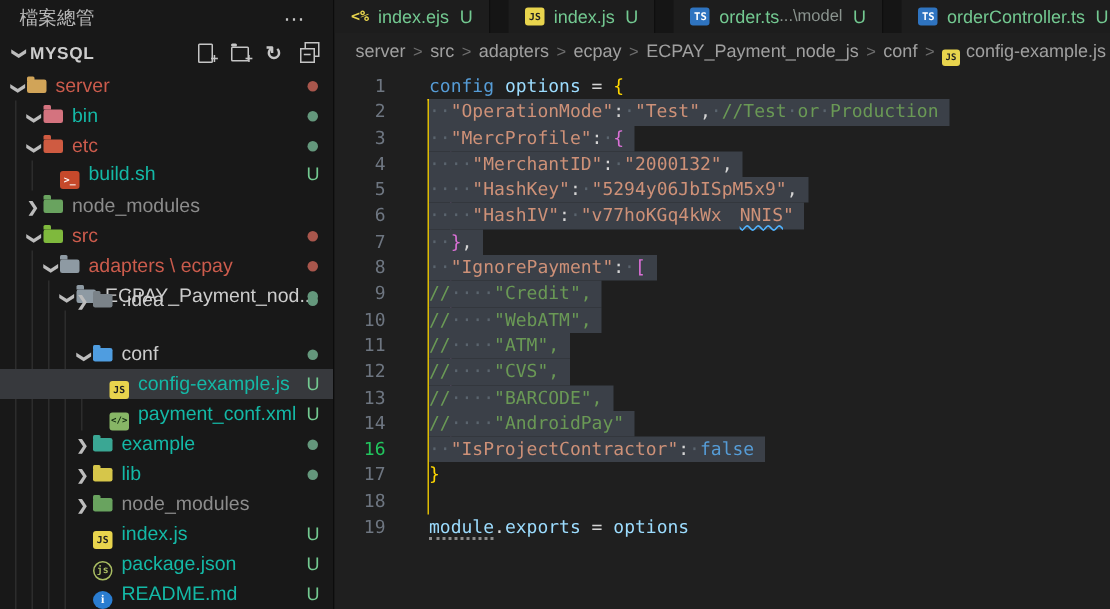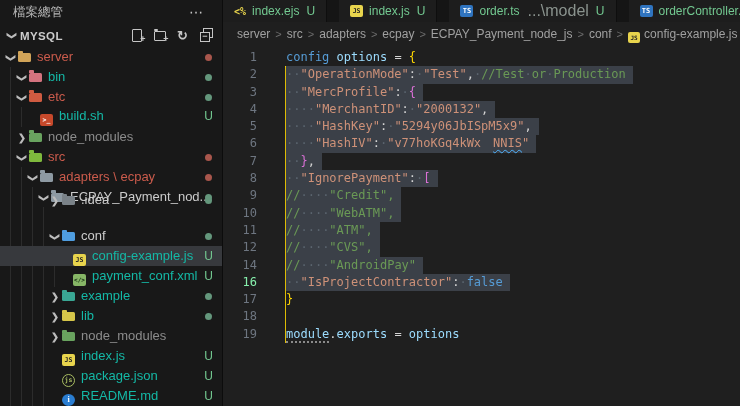--- a/index.html
+++ b/index.html
@@ -45,41 +45,41 @@
   .badge{position:absolute;right:9px;top:0;font-size:12px;color:#73c991;}
   .dot{position:absolute;right:10px;top:7px;width:7px;height:7px;border-radius:50%;}
   .dot-red{background:#a8564c;} .dot-green{background:#64977c;}
 
   
   .editor{position:absolute;left:223px;top:0;right:0;bottom:0;background:#1f1f1f;}
   .tabstrip{position:absolute;left:0;top:0;right:0;height:22px;background:#151515;display:flex;}
   .tab{display:flex;align-items:center;padding:0 11px;margin-right:12px;background:#1d1d1d;border-right:1px solid #0e0e0e;
     font-size:12px;cursor:pointer;white-space:nowrap;}
   .tab .tlbl{color:#73c991;margin-left:6px;}
-  .tab .tdesc{color:#8a938e;margin-left:8px;font-size:16px;}
+  .tab .tdesc{color:#8a938e;margin-left:0;font-size:11px;}
   .tab .tu{color:#73c991;margin-left:7px;}
   .iejs{color:#e8d44d;font-weight:bold;font-size:10px;font-family:"DejaVu Sans Mono",monospace;}
   .its{display:inline-block;width:13px;height:12px;background:#2f74c0;color:#fff;border-radius:2px;
     font-size:7px;font-weight:bold;text-align:center;line-height:12px;font-family:"DejaVu Sans Mono",monospace;}
   .tab .fjs{margin-right:0;}
 
   .breadcrumb{position:absolute;left:0;top:22px;right:0;height:24px;line-height:24px;padding-left:14px;
     font-size:12px;color:#a0a0a0;white-space:nowrap;overflow:hidden;}
   .bsep{color:#6d6d6d;margin:0 5px;font-size:11px;}
   .bitem{cursor:pointer;}
   .bico{display:inline-block;width:12px;height:11px;border-radius:2px;vertical-align:-2px;margin-right:4px;
     font-size:6px;font-weight:bold;text-align:center;line-height:11px;font-family:"DejaVu Sans Mono",monospace;}
 
   .code{position:absolute;left:0;top:46px;right:0;bottom:0;padding-top:3px;}
   .guide{position:absolute;width:1px;}
   .gy{background:rgba(255,215,0,.85);} .gp{background:rgba(218,112,214,.45);}
   .ghz{position:absolute;height:1px;background:rgba(255,215,0,.85);}
   .cl{height:17.3px;position:relative;font-family:"DejaVu Sans Mono",monospace;font-size:12px;line-height:17.3px;}
   .ln{position:absolute;left:0;width:34px;text-align:right;color:#6e7681;}
-  .ln.act{color:#86efac;}
+  .ln.act{color:#22c55e;}
   .lc{position:absolute;left:63px;top:0;white-space:pre;}
   .lc.sel{background:#3b4048;padding-right:7px;}
   .tk-tx{color:#d4d4d4;} .tk-kw{color:#569cd6;} .tk-vr{color:#9cdcfe;} .tk-st{color:#ce9178;}
   .tk-cm{color:#6a9955;} .tk-b0{color:#ffd700;} .tk-b1{color:#da70d6;}
   .tk-ws{color:#5a646e;}
   .tk-sq{color:#ce9178;text-decoration:underline wavy #4fb3ff 1px;text-underline-offset:2px;padding-left:12px;}
   .tk-hint{color:#9cdcfe;border-bottom:2px dotted #8a8a8a;}
 </style>
 </head>
 <body>
@@ -211,20 +211,24 @@
           </div>
           <div class="cl">
             <span class="ln">11</span>
             <span class="lc sel"><span class="tk-cm">//</span><span class="tk-ws">····</span><span class="tk-cm">"ATM",</span></span>
           </div>
           <div class="cl">
             <span class="ln">12</span>
             <span class="lc sel"><span class="tk-cm">//</span><span class="tk-ws">····</span><span class="tk-cm">"CVS",</span></span>
           </div>
           <div class="cl">
+            <span class="ln">13</span>
+            <span class="lc sel"><span class="tk-cm">//</span><span class="tk-ws">····</span><span class="tk-cm">"BARCODE",</span></span>
+          </div>
+          <div class="cl">
             <span class="ln">14</span>
             <span class="lc sel"><span class="tk-cm">//</span><span class="tk-ws">····</span><span class="tk-cm">"AndroidPay"</span></span>
           </div>
           <div class="cl">
             <span class="ln act">16</span>
             <span class="lc sel"><span class="tk-ws">··</span><span class="tk-st">"IsProjectContractor"</span><span class="tk-tx">:</span><span class="tk-ws">·</span><span class="tk-kw">false</span></span>
           </div>
           <div class="cl">
             <span class="ln">17</span>
             <span class="lc"><span class="tk-b0">}</span></span>

